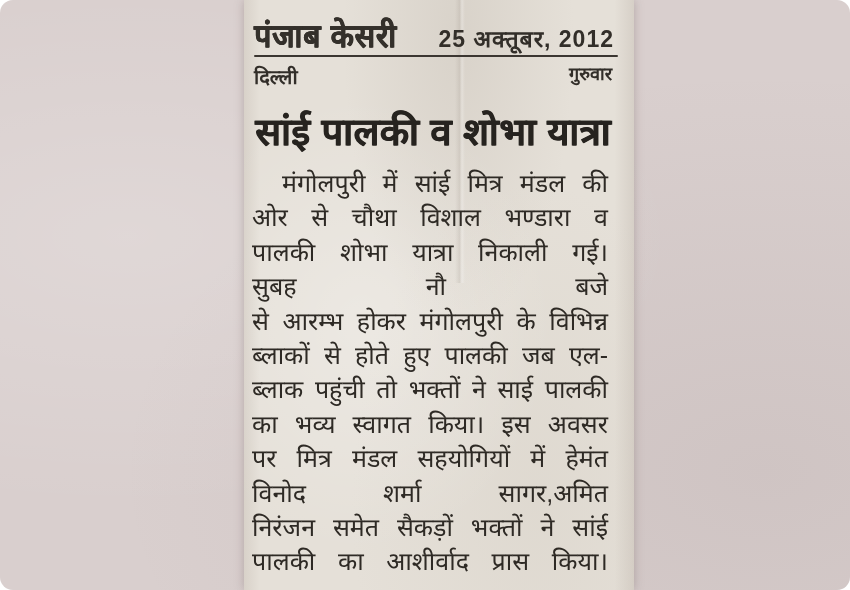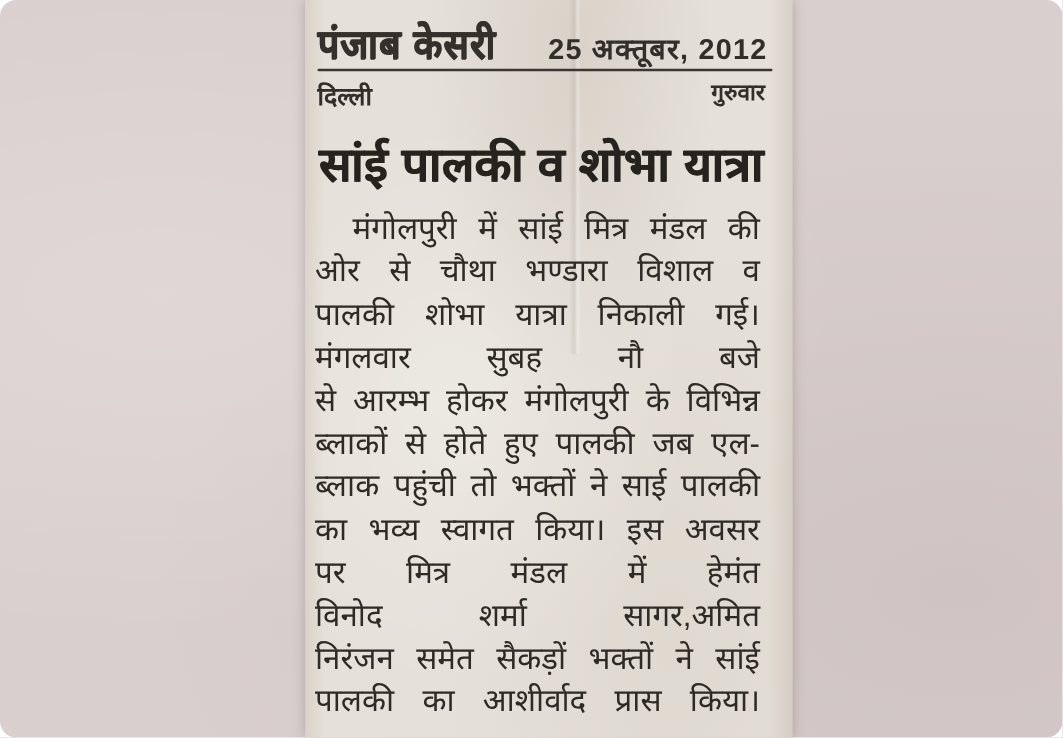--- a/index.html
+++ b/index.html
@@ -167,33 +167,32 @@
           <span>में</span>
           <span>सांई</span>
           <span>मित्र</span>
           <span>मंडल</span>
           <span>की</span>
         </div>
       <div class="body-line">
           <span>ओर</span>
           <span>से</span>
           <span>चौथा</span>
+          <span>विशाल</span>
           <span>भण्डारा</span>
-          <span>विशाल</span>
           <span>व</span>
         </div>
       <div class="body-line">
           <span>पालकी</span>
           <span>शोभा</span>
           <span>यात्रा</span>
           <span>निकाली</span>
           <span>गई।</span>
         </div>
       <div class="body-line">
-          <span>मंगलवार</span>
           <span>सुबह</span>
           <span>नौ</span>
           <span>बजे</span>
         </div>
       <div class="body-line">
           <span>से</span>
           <span>आरम्भ</span>
           <span>होकर</span>
           <span>मंगोलपुरी</span>
           <span>के</span>
@@ -222,20 +221,21 @@
           <span>भव्य</span>
           <span>स्वागत</span>
           <span>किया।</span>
           <span>इस</span>
           <span>अवसर</span>
         </div>
       <div class="body-line">
           <span>पर</span>
           <span>मित्र</span>
           <span>मंडल</span>
+          <span>सहयोगियों</span>
           <span>में</span>
           <span>हेमंत</span>
         </div>
       <div class="body-line">
           <span>विनोद</span>
           <span>शर्मा</span>
           <span>सागर,अमित</span>
         </div>
       <div class="body-line">
           <span>निरंजन</span>

